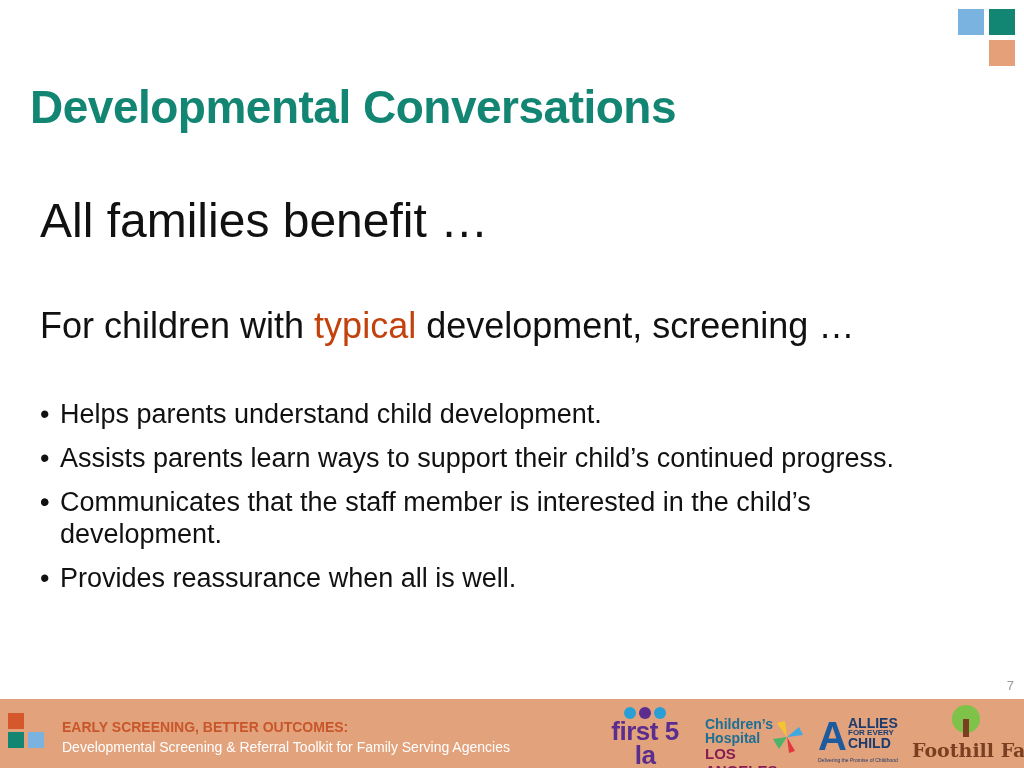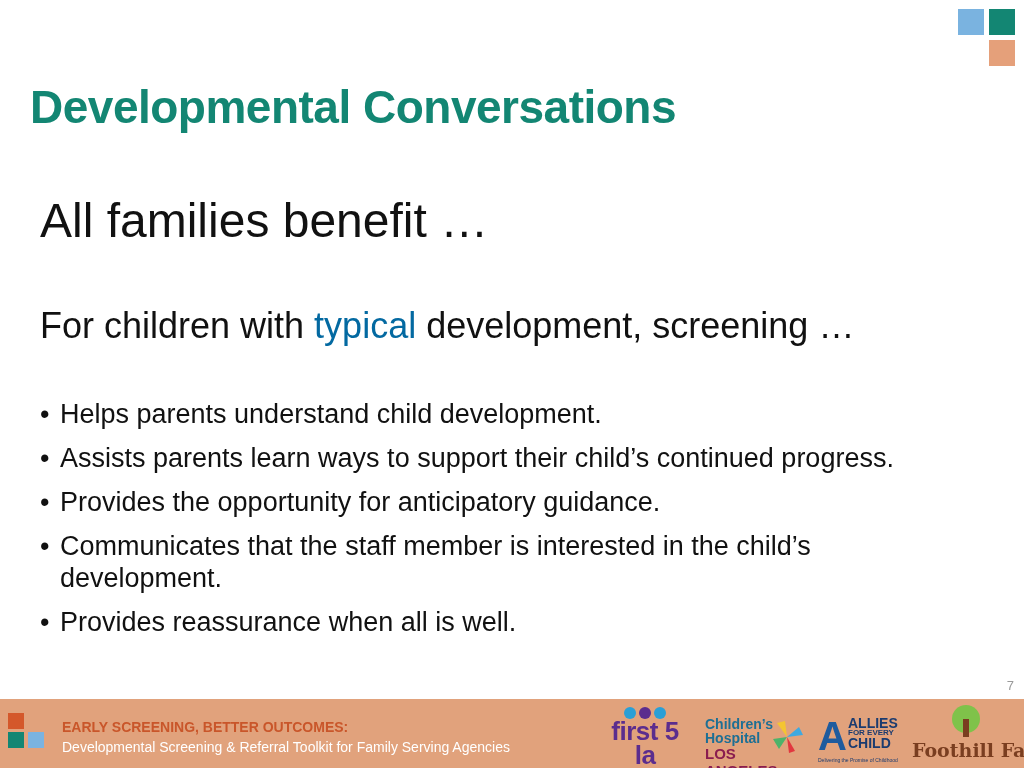--- a/index.html
+++ b/index.html
@@ -1,21 +1,21 @@
 <!DOCTYPE html>
 <html><head>
 <meta charset="utf-8">
 <style>
   html, body { margin:0; padding:0; }
   body { width:1024px; height:768px; position:relative; background:#ffffff; overflow:hidden; font-family:"Liberation Sans", sans-serif; }
   .title { position:absolute; left:30px; top:26px; margin:0; font-family:"Liberation Sans", sans-serif; font-weight:bold; font-size:46px; line-height:54px; color:#138673; letter-spacing:-0.5px; }
   .corner-sq { position:absolute; width:26px; height:26px; }
   .subtitle { position:absolute; left:40px; top:192px; font-size:48px; color:#111; line-height:58px; }
   .intro { position:absolute; left:40px; top:300px; width:880px; font-size:36px; line-height:52px; color:#111; }
-  .intro .hl { color:#0369a1; }
+  .intro .hl { color:#c2410c; }
   .bullets { position:absolute; left:40px; top:398px; width:860px; margin:0; padding:0; list-style:none; }
   .bullets li { position:relative; padding-left:20px; font-size:27px; line-height:32px; color:#111; margin-bottom:12px; }
   .bullets li .dot { position:absolute; left:0; top:0; }
   .slide-num { position:absolute; right:10px; top:678px; font-size:13px; color:#9a9a9a; }
   .footer { position:absolute; left:0; top:699px; width:1024px; height:69px; background:#e1a27c;padding-left:19px; }
   .fsq { position:absolute; width:16px; height:16px; }
   .f-title { position:absolute; left:62px; top:20px; font-size:14px; font-weight:bold; color:#c9562a; }
   .f-sub { position:absolute; left:62px; top:40px; font-size:14px; color:#ffffff; }
   .logo { position:absolute; }
   .first5 { left:600px; top:8px; width:90px; height:58px; text-align:center; }
@@ -53,21 +53,21 @@
 
 <div class="subtitle">All families benefit …</div>
 
 <div class="intro">
   <span>For children with </span><span class="hl">typical</span><span> development, screening …</span>
 </div>
 
 <ul class="bullets">
   <li><span class="dot">•</span><span>Helps parents understand child development.</span></li>
   <li><span class="dot">•</span><span>Assists parents learn ways to support their child’s continued progress.</span></li>
-  <li><span class="dot">•</span><span>Provides the opportunity for anticipatory guidance.</span></li>
+  <li><span class="dot">•</span></li>
   <li><span class="dot">•</span><span>Communicates that the staff member is interested in the child’s development.</span></li>
   <li><span class="dot">•</span><span>Provides reassurance when all is well.</span></li>
 </ul>
 
 <div class="slide-num">7</div>
 
 <div class="footer">
   <div class="fsq" style="left:8px;top:14px;background:#d4582b;"></div>
   <div class="fsq" style="left:8px;top:33px;background:#138673;"></div>
   <div class="fsq" style="left:28px;top:33px;background:#7ab3e0;"></div>

